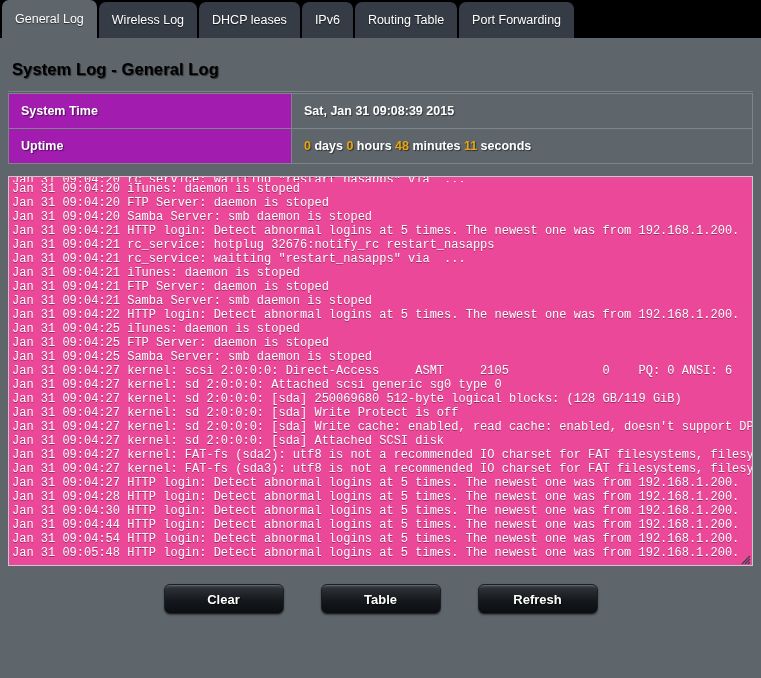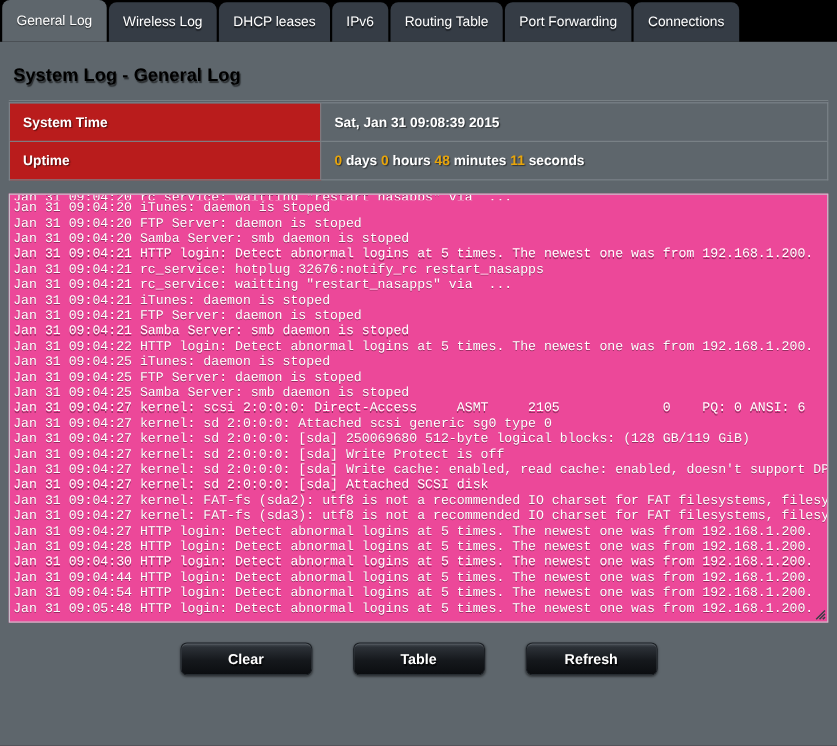--- a/index.html
+++ b/index.html
@@ -93,21 +93,21 @@
     font-weight: bold;
     color: #ffffff;
     padding: 0 12px;
     border-bottom: 1px solid #7d848a;
     text-shadow: 1px 1px 1px rgba(0,0,0,0.5);
     vertical-align: middle;
   }
   .infotable tr:last-child td { border-bottom: none; }
   .infotable td.label {
     width: 258px;
-    background: #b91c1c;
+    background: #a21caf;
     border-right: 1px solid #7d848a;
   }
   .infotable td.value {
     background: #5e666c;
   }
   .num { color: #e8a50b; }
 
   
   .logwrap {
     margin-top: 12px;
@@ -171,21 +171,20 @@
 </head>
 <body>
 
 <div class="tabbar">
   <div class="tab active">General Log</div>
   <div class="tab">Wireless Log</div>
   <div class="tab">DHCP leases</div>
   <div class="tab">IPv6</div>
   <div class="tab">Routing Table</div>
   <div class="tab">Port Forwarding</div>
-  <div class="tab">Connections</div>
 </div>
 
 <div class="page">
 
   <div class="title">System Log - General Log</div>
   <div class="rule"></div>
 
   <table class="infotable">
     <tbody>
         <tr>

